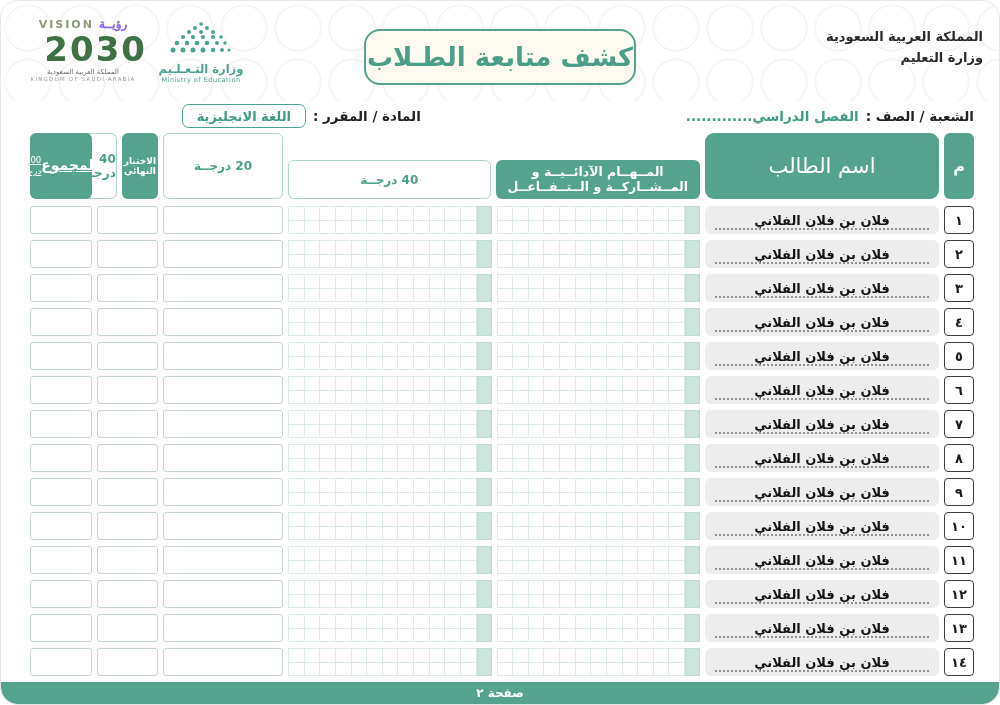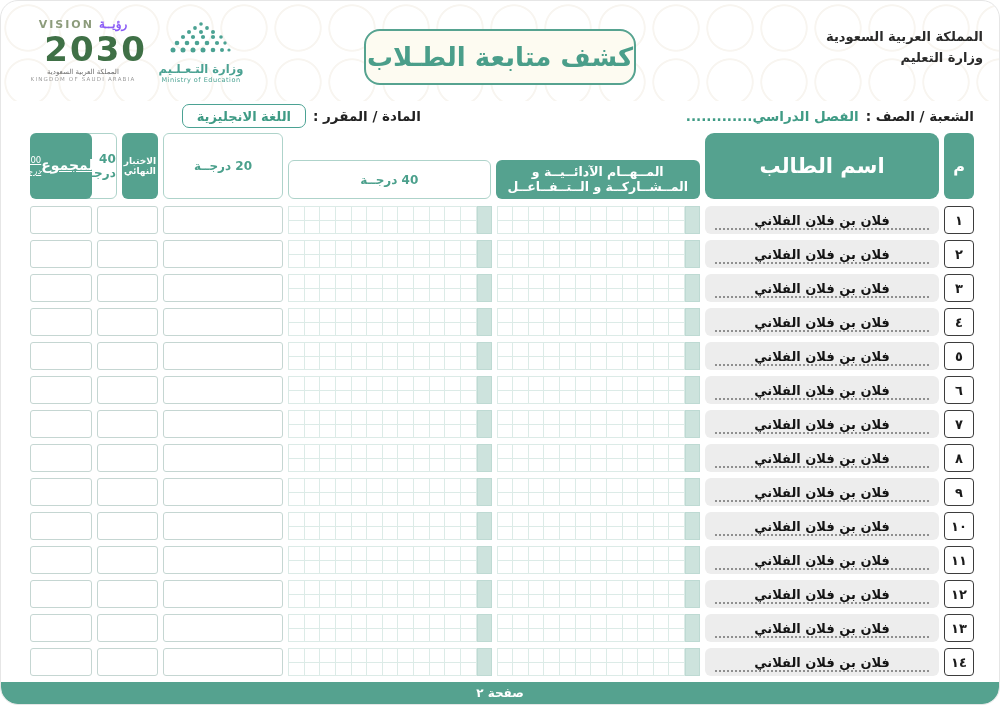--- a/index.html
+++ b/index.html
@@ -51,21 +51,21 @@
   .col-num   { width:30px; }
   .col-name  { width:234px; }
   .col-tasks { width:412px;margin-top:27px; }
   .col-quiz  { width:120px; }
   .col-final { width:61px; }
   .col-total { width:62px; }
 
   .teal { background:#55a28f; color:#fff; }
   .h-full { border-radius:6px; display:flex; align-items:center; justify-content:center; }
   .num-header { font-size:16px; font-weight:bold; }
-  .name-header { font-size:21px; font-weight:bold; border-radius:9px; direction:rtl; }
+  .name-header { font-size:21px; font-weight:normal; border-radius:9px; direction:rtl; }
   .two-band { display:flex; gap:5px; }
   .band-top { flex:1; border-radius:6px; display:flex; align-items:center; justify-content:center;
     font-size:12.5px; font-weight:bold; direction:rtl; text-align:center; line-height:1.15; padding:1px 2px; }
   .band-top.small { font-size:9px; }
   .points-box { flex:1; background:#fff; border:1px solid #aed3ca; border-radius:6px;
     display:flex; align-items:center; justify-content:center;
     color:#4ba08c; font-size:12px; font-weight:bold; direction:rtl; }
   .total-header { flex-direction:row; line-height:1.25;text-decoration:underline; }
   .total-header .t1 { font-size:14px; font-weight:bold; }
   .total-header .t2 { font-size:8.5px; }

